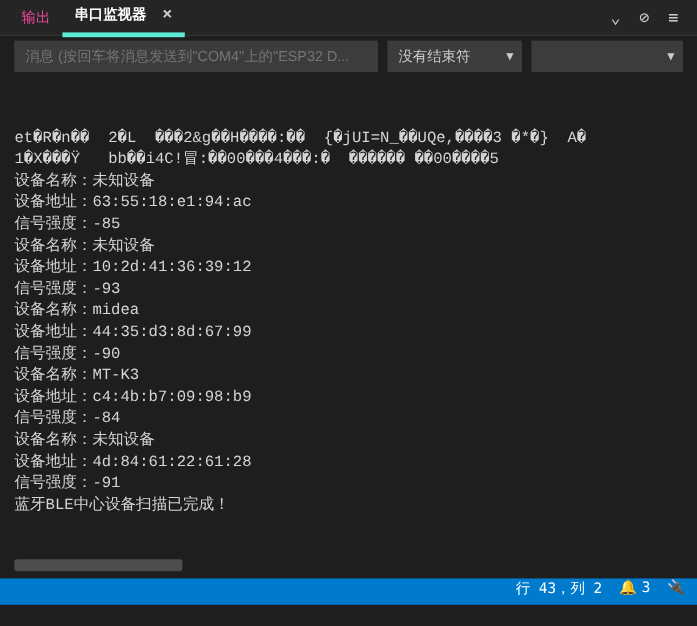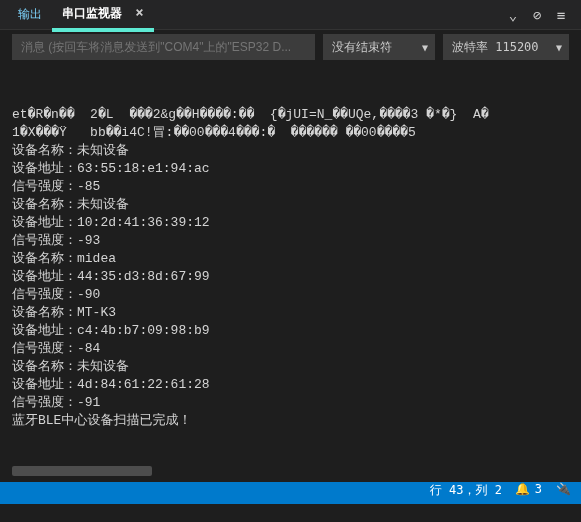--- a/index.html
+++ b/index.html
@@ -15,21 +15,21 @@
   .tab-bar {
     height: 30px;
     background: #252526;
     display: flex;
     align-items: center;
     padding: 0 8px;
     border-bottom: 1px solid #333;
   }
   .tab {
     padding: 6px 10px;
-    color: #7dd3fc;
+    color: #ec4899;
     cursor: pointer;
   }
   .tab.active {
     color: #fff;
     border-bottom: 4px solid #5eead4;
     font-weight: bold;
   }
   .tab-close {
     margin-left: 6px;
     color: #cccccc;
@@ -137,21 +137,20 @@
   <div class="tab-icon">≡</div>
 </div>
 
 <div class="toolbar">
   <input class="msg-input" type="text" placeholder="消息 (按回车将消息发送到&quot;COM4&quot;上的&quot;ESP32 D..." style="">
   <div class="select narrow">
     <span>没有结束符</span>
     <span class="caret">▼</span>
   </div>
   <div class="select baud">
-    <span>波特率 115200</span>
     <span class="caret">▼</span>
   </div>
 </div>
 
 <div class="console">
   <div id="console-body"><div class="console-line">et�R�n��  2�L  ���2&amp;g��H����:��  {�jUI=N_��UQe,����3 �*�}  A�</div><div class="console-line">1�X���Ÿ   bb��i4C!冒:��00���4���:�  ������ ��00����5</div><div class="console-line">设备名称：未知设备</div><div class="console-line">设备地址：63:55:18:e1:94:ac</div><div class="console-line">信号强度：-85</div><div class="console-line">设备名称：未知设备</div><div class="console-line">设备地址：10:2d:41:36:39:12</div><div class="console-line">信号强度：-93</div><div class="console-line">设备名称：midea</div><div class="console-line">设备地址：44:35:d3:8d:67:99</div><div class="console-line">信号强度：-90</div><div class="console-line">设备名称：MT-K3</div><div class="console-line">设备地址：c4:4b:b7:09:98:b9</div><div class="console-line">信号强度：-84</div><div class="console-line">设备名称：未知设备</div><div class="console-line">设备地址：4d:84:61:22:61:28</div><div class="console-line">信号强度：-91</div><div class="console-line">蓝牙BLE中心设备扫描已完成！</div></div>
   <div class="hscroll"></div>
 </div>
 
 <div class="status-bar">

